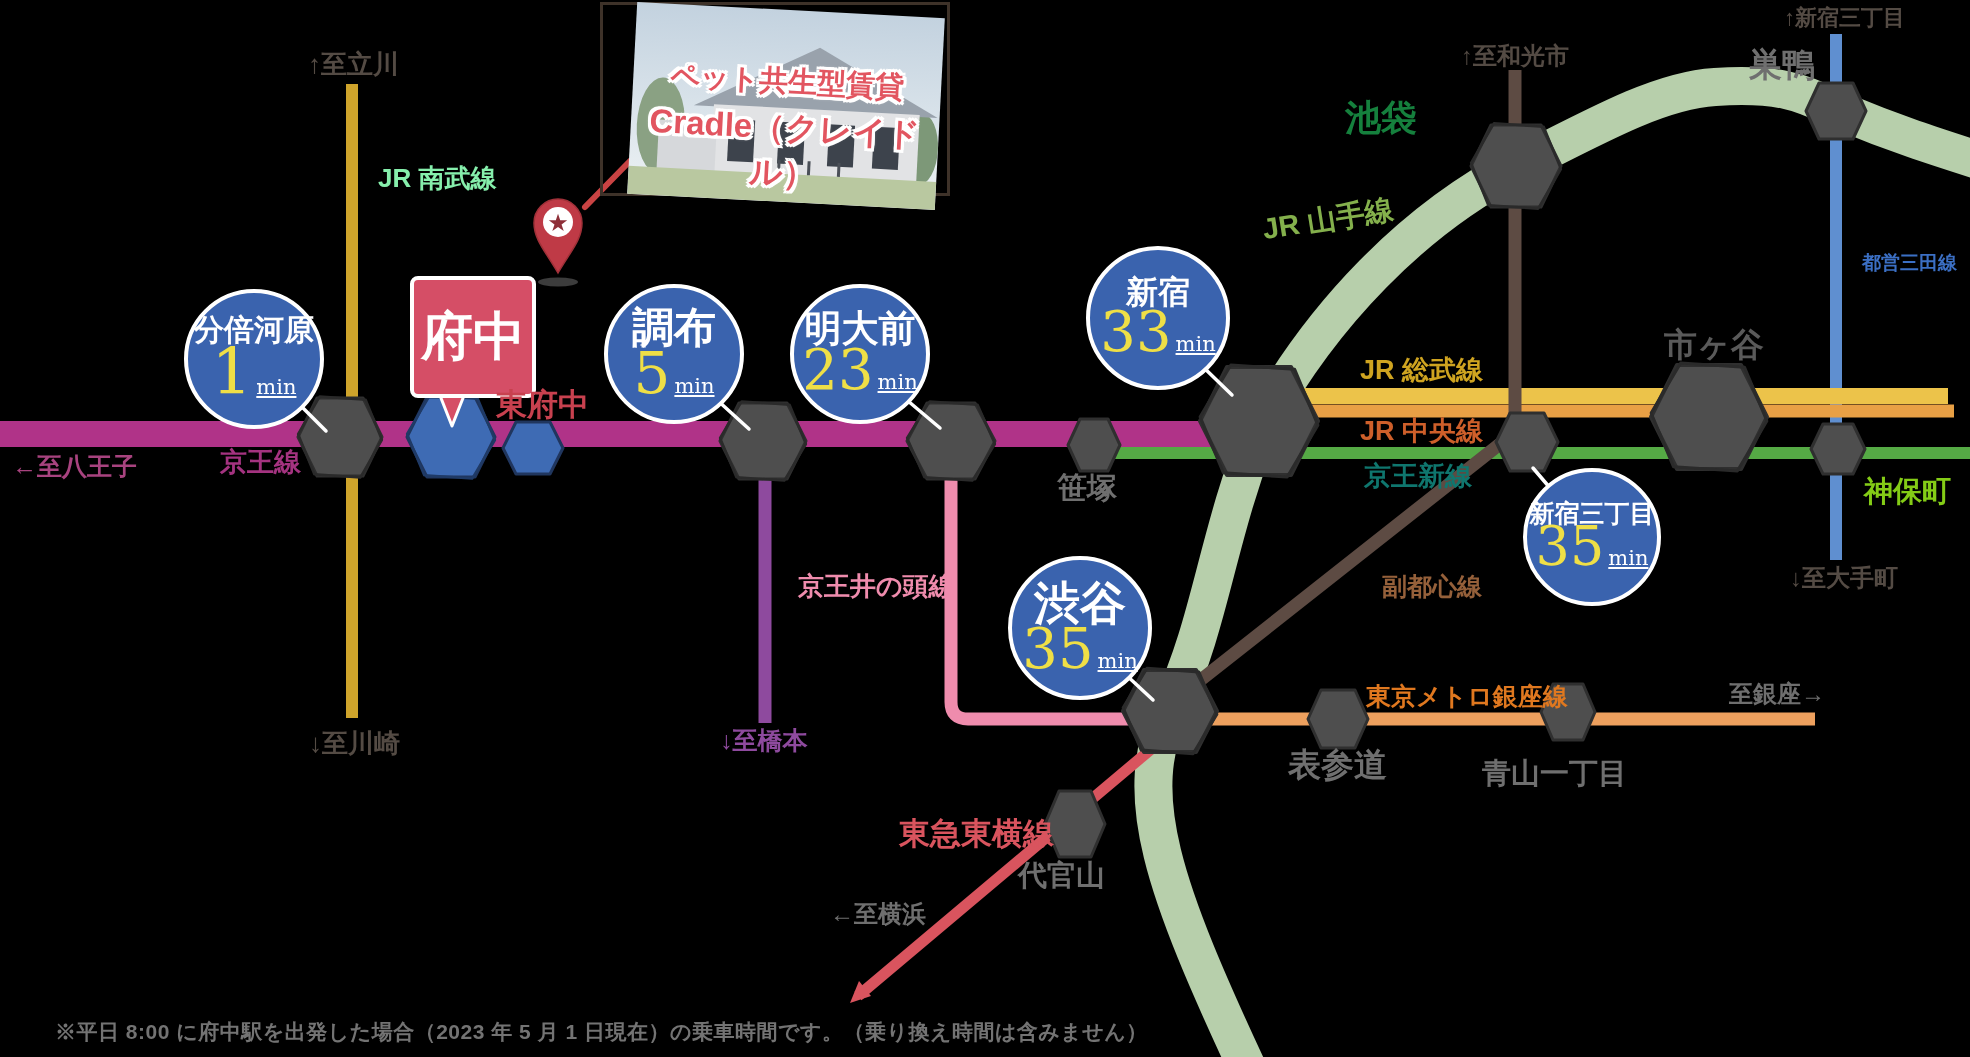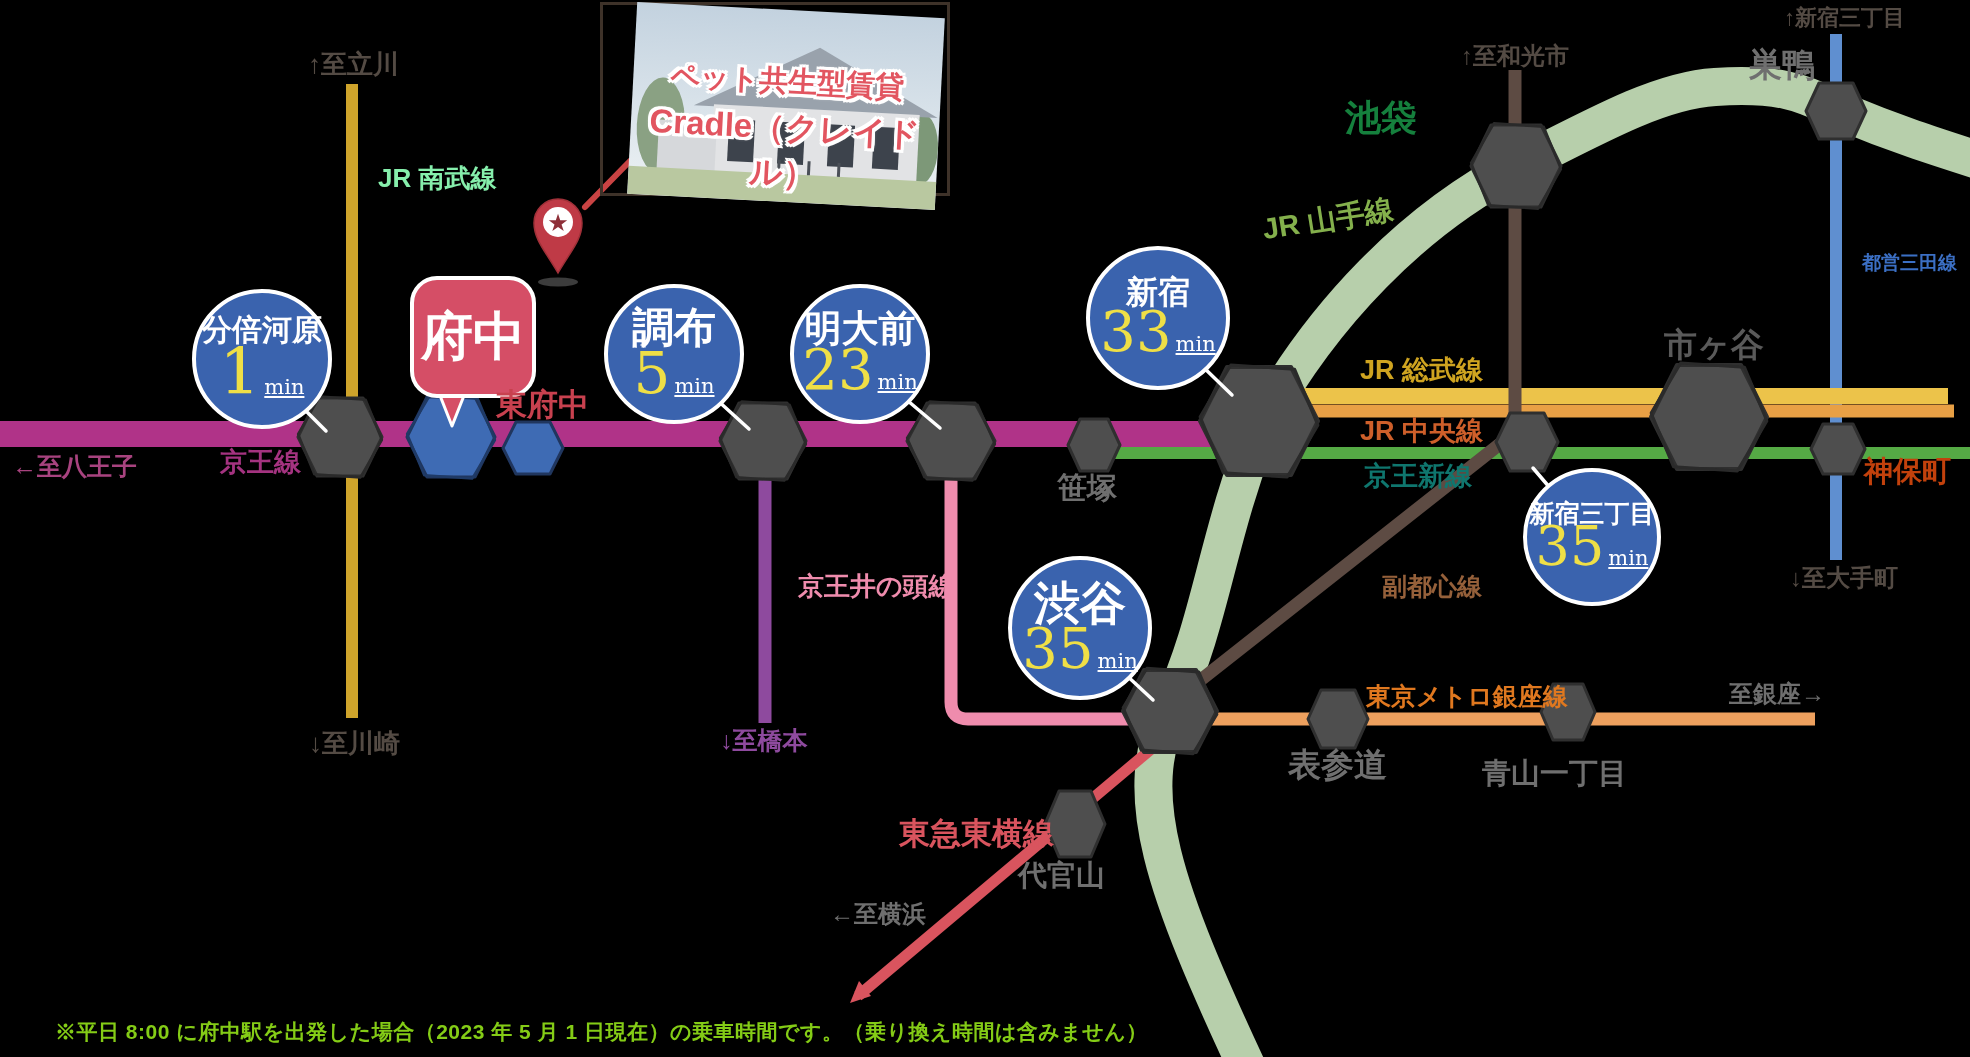--- a/index.html
+++ b/index.html
@@ -10,33 +10,33 @@
   
   .tc{position:absolute;border-radius:50%;background:#3a63ae;border:4px solid #fff;
       box-sizing:border-box;display:flex;flex-direction:column;align-items:center;
       justify-content:center;color:#fff;text-align:center;}
   .tc .tc-name{font-weight:bold;line-height:1.05;display:block;}
   .tc .tc-time{display:flex;align-items:baseline;margin-top:-6px;}
   .tc .num{font-family:"DejaVu Serif", serif;font-weight:normal;color:#efdf46;font-style:normal;line-height:1;}
   .tc .unit{font-family:"DejaVu Serif", serif;font-style:normal;color:#fff;font-size:21px;margin-left:4px;text-decoration:underline;}
   
   .bubble{position:absolute;left:410px;top:276px;width:126px;height:122px;background:#d54e66;
-          border:4px solid #fff;border-radius:27px;box-sizing:border-box;display:flex;
+          border:4px solid #fff;border-radius:8px;box-sizing:border-box;display:flex;
           align-items:center;justify-content:center;color:#fff;font-size:52px;font-weight:bold;}
   
   .frame{position:absolute;left:600px;top:2px;width:350px;height:194px;border:3px solid #3e3229;box-sizing:border-box;}
   .photo{position:absolute;left:632px;top:10px;width:308px;height:192px;transform:rotate(3deg);
          background:linear-gradient(#c3d2df,#edf2f4);overflow:hidden;}
   .photo .caption{position:absolute;left:0;right:0;top:52px;text-align:center;color:#e25560;
          font-weight:bold;z-index:3;
          text-shadow:-3px -3px 0 #fff,3px -3px 0 #fff,-3px 3px 0 #fff,3px 3px 0 #fff,
                      0 -3px 0 #fff,0 3px 0 #fff,-3px 0 0 #fff,3px 0 0 #fff,0 0 5px #fff;}
   .photo .cap1{font-size:29px;display:block;}
   .photo .cap2{font-size:33px;display:block;margin-top:4px;}
-  .footnote{position:absolute;left:55px;top:1018px;color:#84cc16;font-size:21px;font-weight:bold;letter-spacing:.5px;}
+  .footnote{position:absolute;left:55px;top:1018px;color:#737373;font-size:21px;font-weight:bold;letter-spacing:.5px;}
 </style>
 </head>
 <body>
 
 <div class="stage">
 
   <svg class="rails" width="1970" height="1057" viewBox="0 0 1970 1057">
 
     <path d="M1252,1078 C1162,886 1130,795 1171,707 C1212,619 1216,538 1262,423
          C1322,315 1412,220 1519,165 C1612,117 1665,90 1715,87
@@ -163,21 +163,21 @@
     <span class="caption">
       <span class="cap1">ペット共生型賃貸</span>
       <span class="cap2">Cradle（クレイドル）</span>
     </span>
   </div>
 
   <div class="bubble">
     <span>府中</span>
   </div>
 
-  <div class="tc" style="left:192px;top:289px;width:140px;height:140px">
+  <div class="tc" style="left:184px;top:289px;width:140px;height:140px">
     <span class="tc-name" style="font-size:30px">分倍河原</span>
     <span class="tc-time">
         <b class="num" style="font-size:64px">1</b>
         <i class="unit">min</i>
       </span>
   </div>
   <div class="tc" style="left:604px;top:284px;width:140px;height:140px">
     <span class="tc-name" style="font-size:42px">調布</span>
     <span class="tc-time">
         <b class="num" style="font-size:58px">5</b>
@@ -233,19 +233,19 @@
   <div class="lbl" style="left:1729px;top:681px;color:#6f6f6f;font-size:24px">至銀座→</div>
   <div class="lbl" style="left:1461px;top:43px;color:#544b44;font-size:24px">↑至和光市</div>
   <div class="lbl" style="left:1784px;top:6px;color:#544b44;font-size:22px">↑新宿三丁目</div>
   <div class="lbl" style="left:1790px;top:565px;color:#544b44;font-size:24px">↓至大手町</div>
 
   <div class="lbl" style="left:496px;top:388px;color:#c8414f;font-size:31px">東府中</div>
   <div class="lbl" style="left:1057px;top:471px;color:#6f6f6f;font-size:30px">笹塚</div>
   <div class="lbl" style="left:1345px;top:98px;color:#15803d;font-size:36px">池袋</div>
   <div class="lbl" style="left:1749px;top:47px;color:#6f6f6f;font-size:33px">巣鴨</div>
   <div class="lbl" style="left:1664px;top:327px;color:#5a5a5a;font-size:33px">市ヶ谷</div>
-  <div class="lbl" style="left:1864px;top:456px;color:#c2410c;font-size:29px">神保町</div>
+  <div class="lbl" style="left:1864px;top:476px;color:#84cc16;font-size:29px">神保町</div>
   <div class="lbl" style="left:1288px;top:747px;color:#6f6f6f;font-size:33px">表参道</div>
   <div class="lbl" style="left:1482px;top:758px;color:#6f6f6f;font-size:29px">青山一丁目</div>
   <div class="lbl" style="left:1018px;top:860px;color:#6f6f6f;font-size:29px">代官山</div>
 
   <div class="footnote">※平日 8:00 に府中駅を出発した場合（2023 年 5 月 1 日現在）の乗車時間です。（乗り換え時間は含みません）</div>
 </div>
 
 </body></html>

